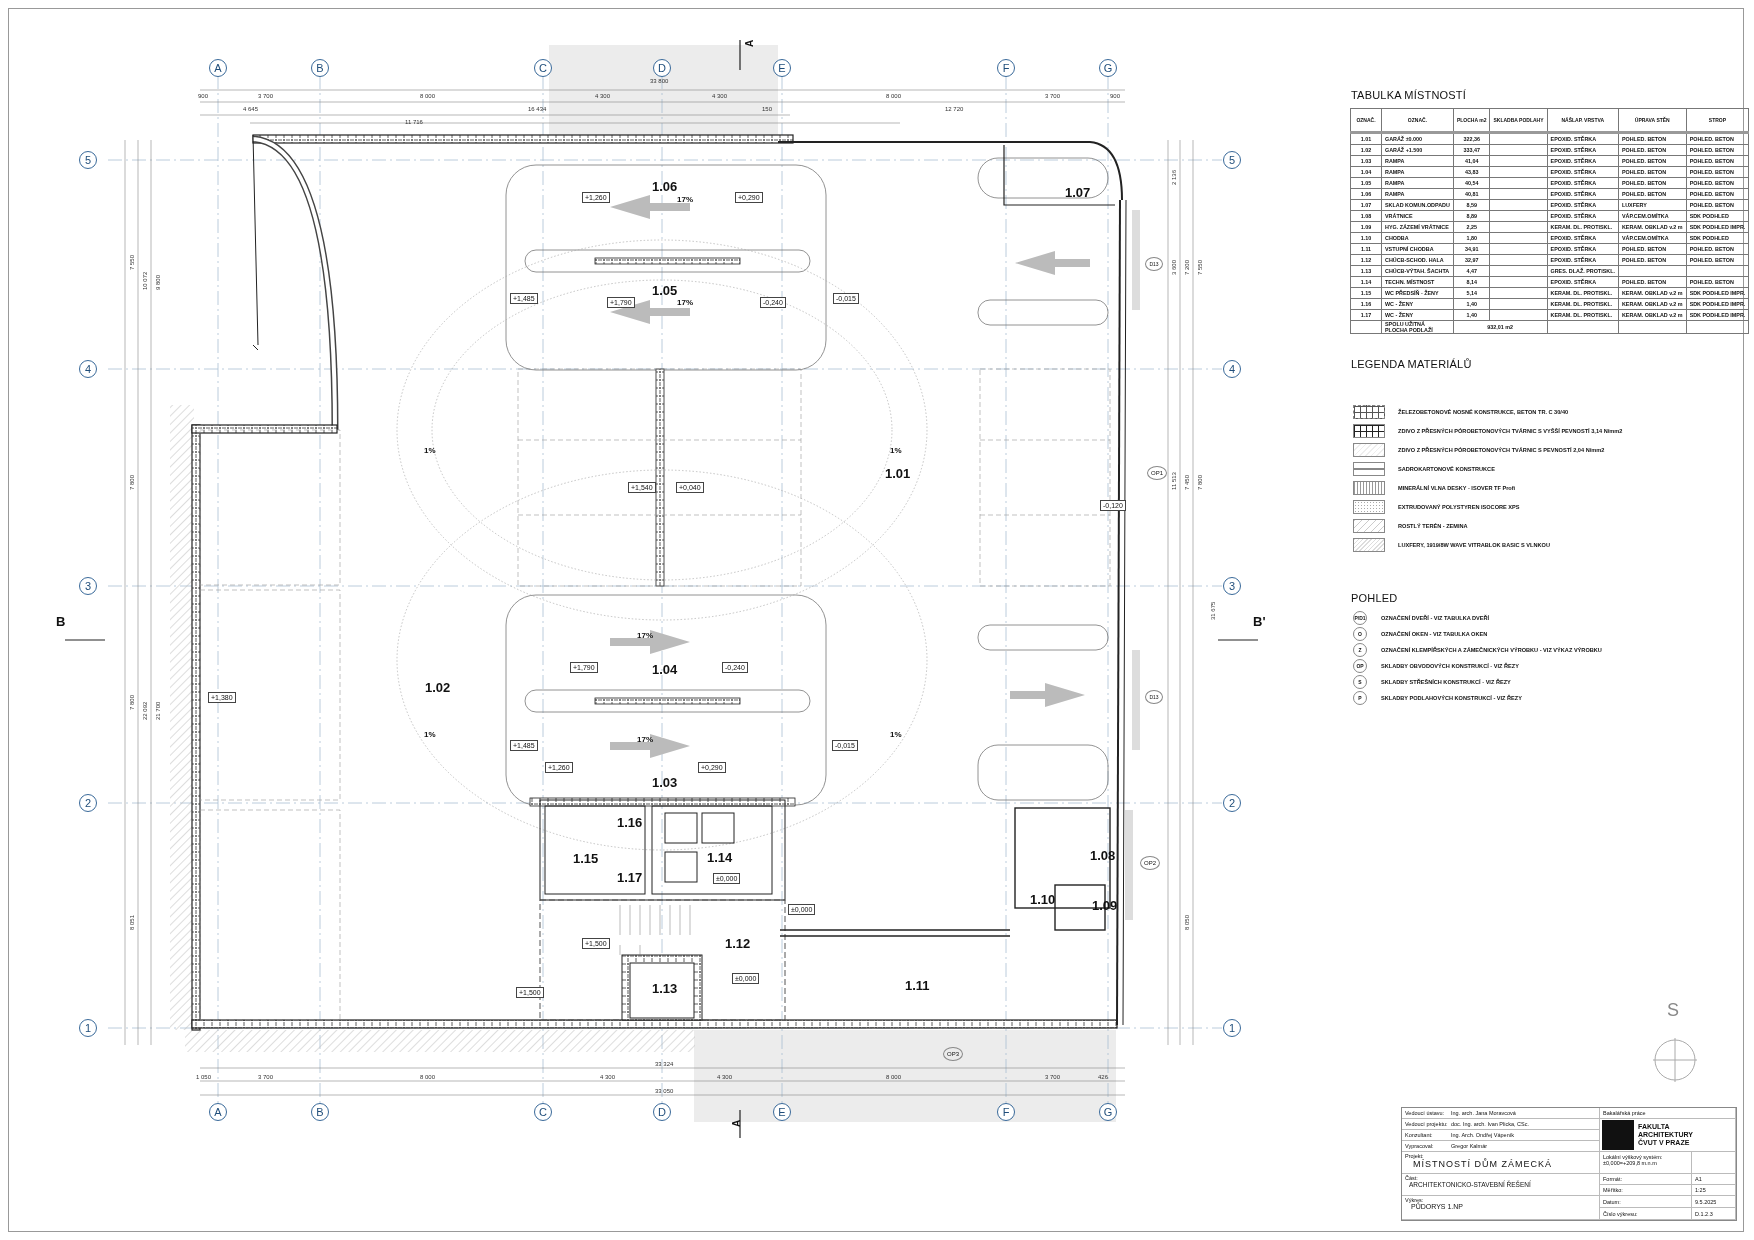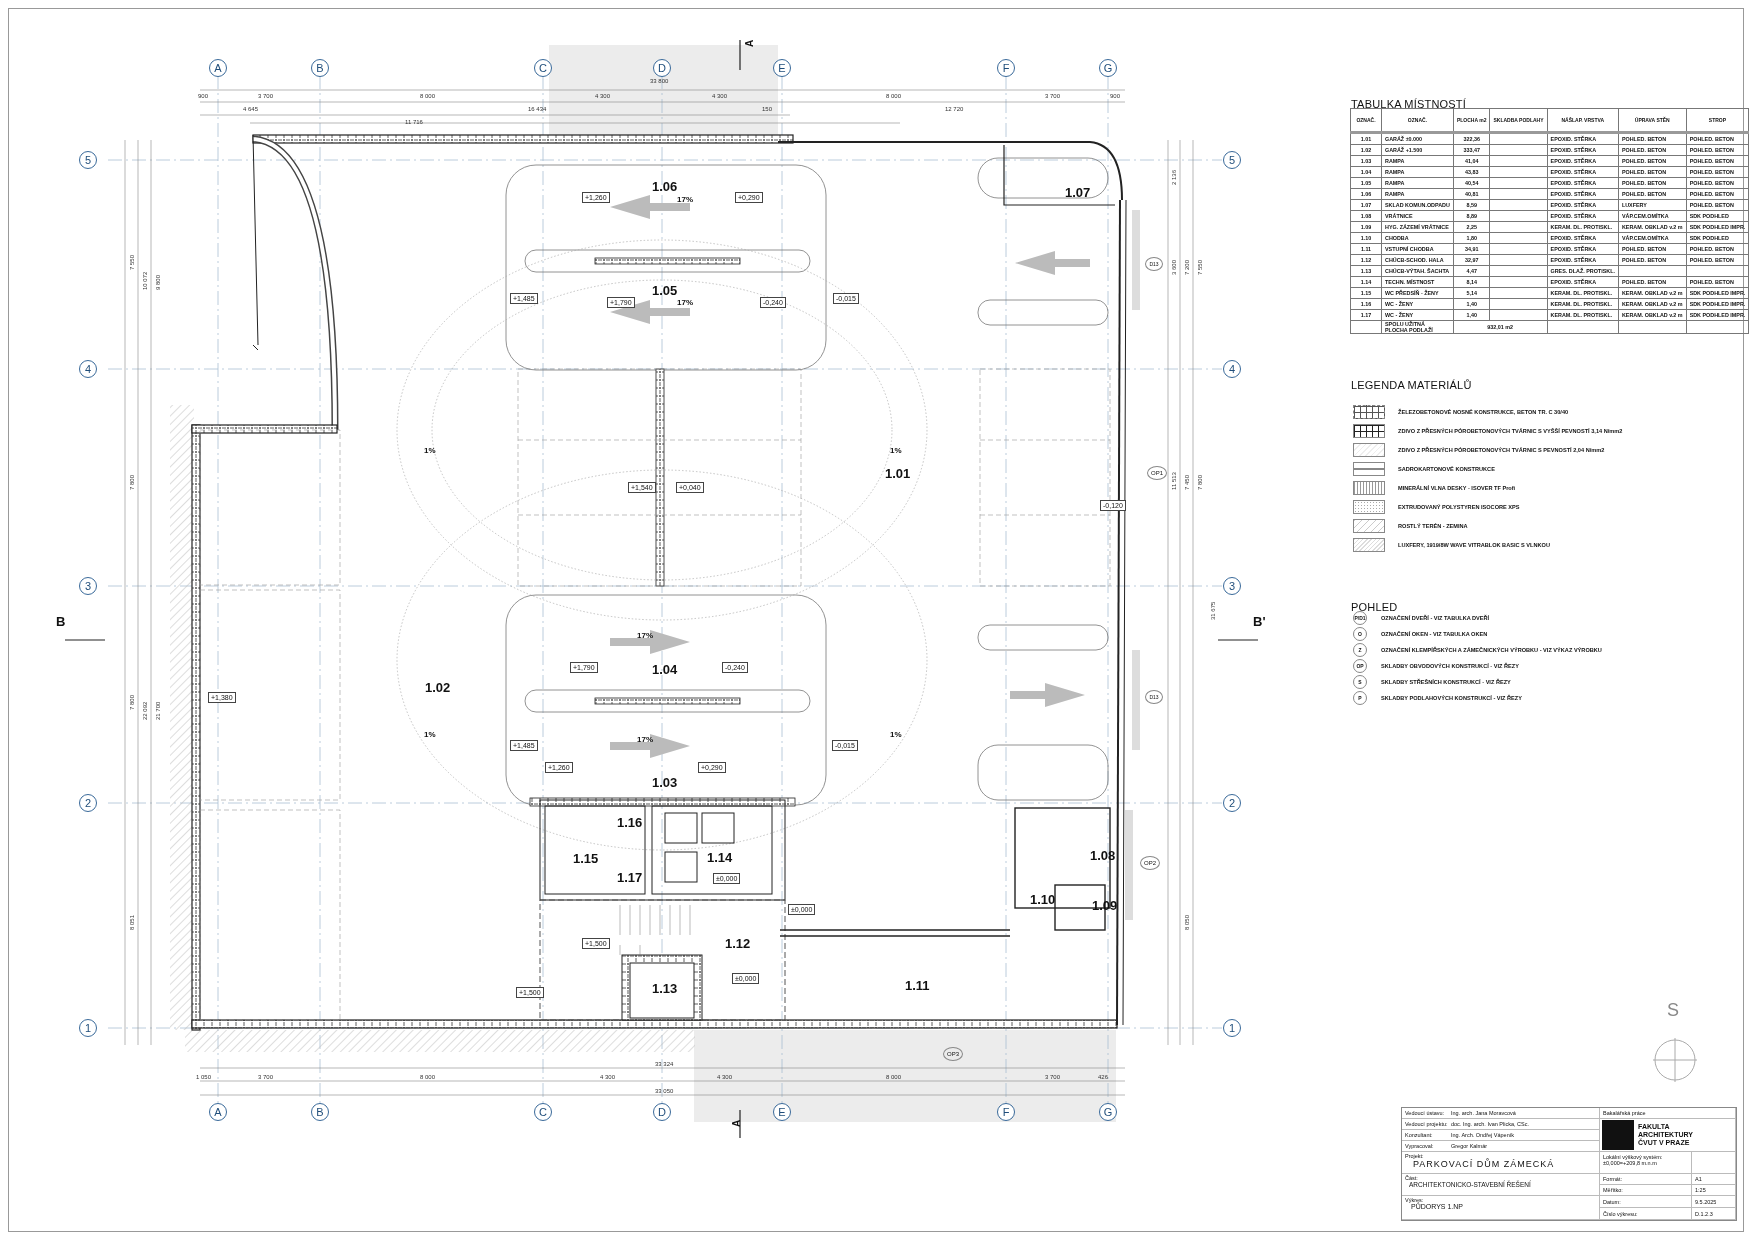--- a/index.html
+++ b/index.html
@@ -6,21 +6,21 @@
   body { width:1754px; height:1240px; position:relative; overflow:hidden; font-family:"Liberation Sans", sans-serif; color:#111; }
   .sheet { position:absolute; left:8px; top:8px; width:1734px; height:1222px; border:1px solid #999; }
   svg.plan { position:absolute; left:0; top:0; }
   .grid-bubble { position:absolute; width:16px; height:16px; border:1px solid #3a6a9a; border-radius:50%; color:#1f4d7a; font-size:11px; text-align:center; line-height:16px; background:#fff; }
   .room-num { position:absolute; font-weight:bold; font-size:13px; }
   .elev { position:absolute; font-size:7px; border:1px solid #444; background:#fff; padding:0 2px; line-height:9px; }
   .pct { position:absolute; font-size:8px; font-weight:bold; }
   .dim { position:absolute; font-size:6px; color:#333; }
   .dimv { position:absolute; font-size:6px; color:#333; transform:rotate(-90deg); transform-origin:left top; }
   
-  .title-h { position:absolute; font-size:11px; letter-spacing:0.2px;margin-top:9px; }
+  .title-h { position:absolute; font-size:11px; letter-spacing:0.2px; }
   table.rooms { position:absolute; left:1350px; top:108px; border-collapse:collapse; font-size:5.4px; font-weight:bold; }
   table.rooms td, table.rooms th { border:1px solid #777; padding:0 3px; height:10px; white-space:nowrap; }
   table.rooms th { font-size:5px; height:22px; text-align:center; }
   table.rooms td.c { text-align:center; }
   table.rooms tr.hdr-sep th { border-bottom:3px solid #999; }
   .leg-row { position:absolute; left:1353px; height:14px; font-size:5.6px; font-weight:bold; display:flex; align-items:center; }
   .leg-sw { width:30px; height:12px; border:1px solid #888; margin-right:13px; flex:none; }
   .leg-c { width:12px; height:12px; border:1px solid #888; border-radius:50%; margin-right:14px; flex:none; font-size:5px; text-align:center; line-height:12px; }
   .tb { position:absolute; left:1401px; top:1107px; width:334px; height:112px; border:1px solid #888; font-size:5.5px; }
   .tb .cell { position:absolute; border-bottom:1px solid #bbb; border-right:1px solid #bbb; padding-left:3px; box-sizing:border-box; display:flex; align-items:center; }
@@ -507,21 +507,21 @@
     <td></td>
     <td><span>SPOLU UŽITNÁ</span><br><span>PLOCHA PODLAŽÍ</span></td>
     <td class="c" colspan="2">932,01 m2</td>
     <td></td>
         <td></td>
         <td></td>
   </tr>
 </tbody>
   </table>
 
-<div class="title-h" style="left:1351px;top:370px">LEGENDA MATERIÁLŮ</div>
+<div class="title-h" style="left:1351px;top:358px">LEGENDA MATERIÁLŮ</div>
 <div id="mat-legend">
     <div class="leg-row" style="top: 405px;">
       <span class="leg-sw" style="background-image:linear-gradient(#555 1px,transparent 1px),linear-gradient(90deg,#555 1px,transparent 1px);background-size:6px 6px;border-style:dashed"></span>
       <span>ŽELEZOBETONOVÉ NOSNÉ KONSTRUKCE, BETON TR. C 30/40</span>
     </div>
     <div class="leg-row" style="top: 424px;">
       <span class="leg-sw" style="background-image:linear-gradient(#222 1px,transparent 1px),linear-gradient(90deg,#222 1px,transparent 1px);background-size:6px 6px"></span>
       <span>ZDIVO Z PŘESNÝCH PÓROBETONOVÝCH TVÁRNIC S VYŠŠÍ PEVNOSTÍ 3,14 N/mm2</span>
     </div>
     <div class="leg-row" style="top: 443px;">
@@ -590,21 +590,21 @@
   <div class="cell" style="left:0;top:22px;width:198px;height:11px">
       <span style="width:46px">Konzultant:</span>
       <span>Ing. Arch. Ondřej Vápeník</span>
     </div>
   <div class="cell" style="left:0;top:33px;width:198px;height:11px">
       <span style="width:46px">Vypracoval:</span>
       <span>Gregor Kalmár</span>
     </div>
   <div class="cell" style="left:0;top:44px;width:198px;height:22px;display:block;padding-top:1px">
     <div>Projekt:</div>
-    <div style="font-size:9px;letter-spacing:1px;padding-left:8px">PARKOVACÍ DŮM ZÁMECKÁ</div>
+    <div style="font-size:9px;letter-spacing:1px;padding-left:8px">MÍSTNOSTÍ DŮM ZÁMECKÁ</div>
   </div>
   <div class="cell" style="left:0;top:66px;width:198px;height:22px;display:block;padding-top:1px">
     <div>Část:</div>
     <div style="font-size:6.5px;padding-left:4px">ARCHITEKTONICKO-STAVEBNÍ ŘEŠENÍ</div>
   </div>
   <div class="cell" style="left:0;top:88px;width:198px;height:24px;display:block;padding-top:1px">
     <div>Výkres:</div>
     <div style="font-size:7px;padding-left:6px">PŮDORYS 1.NP</div>
   </div>
   <div class="cell" style="left:198px;top:0;width:136px;height:11px">Bakalářská práce</div>

